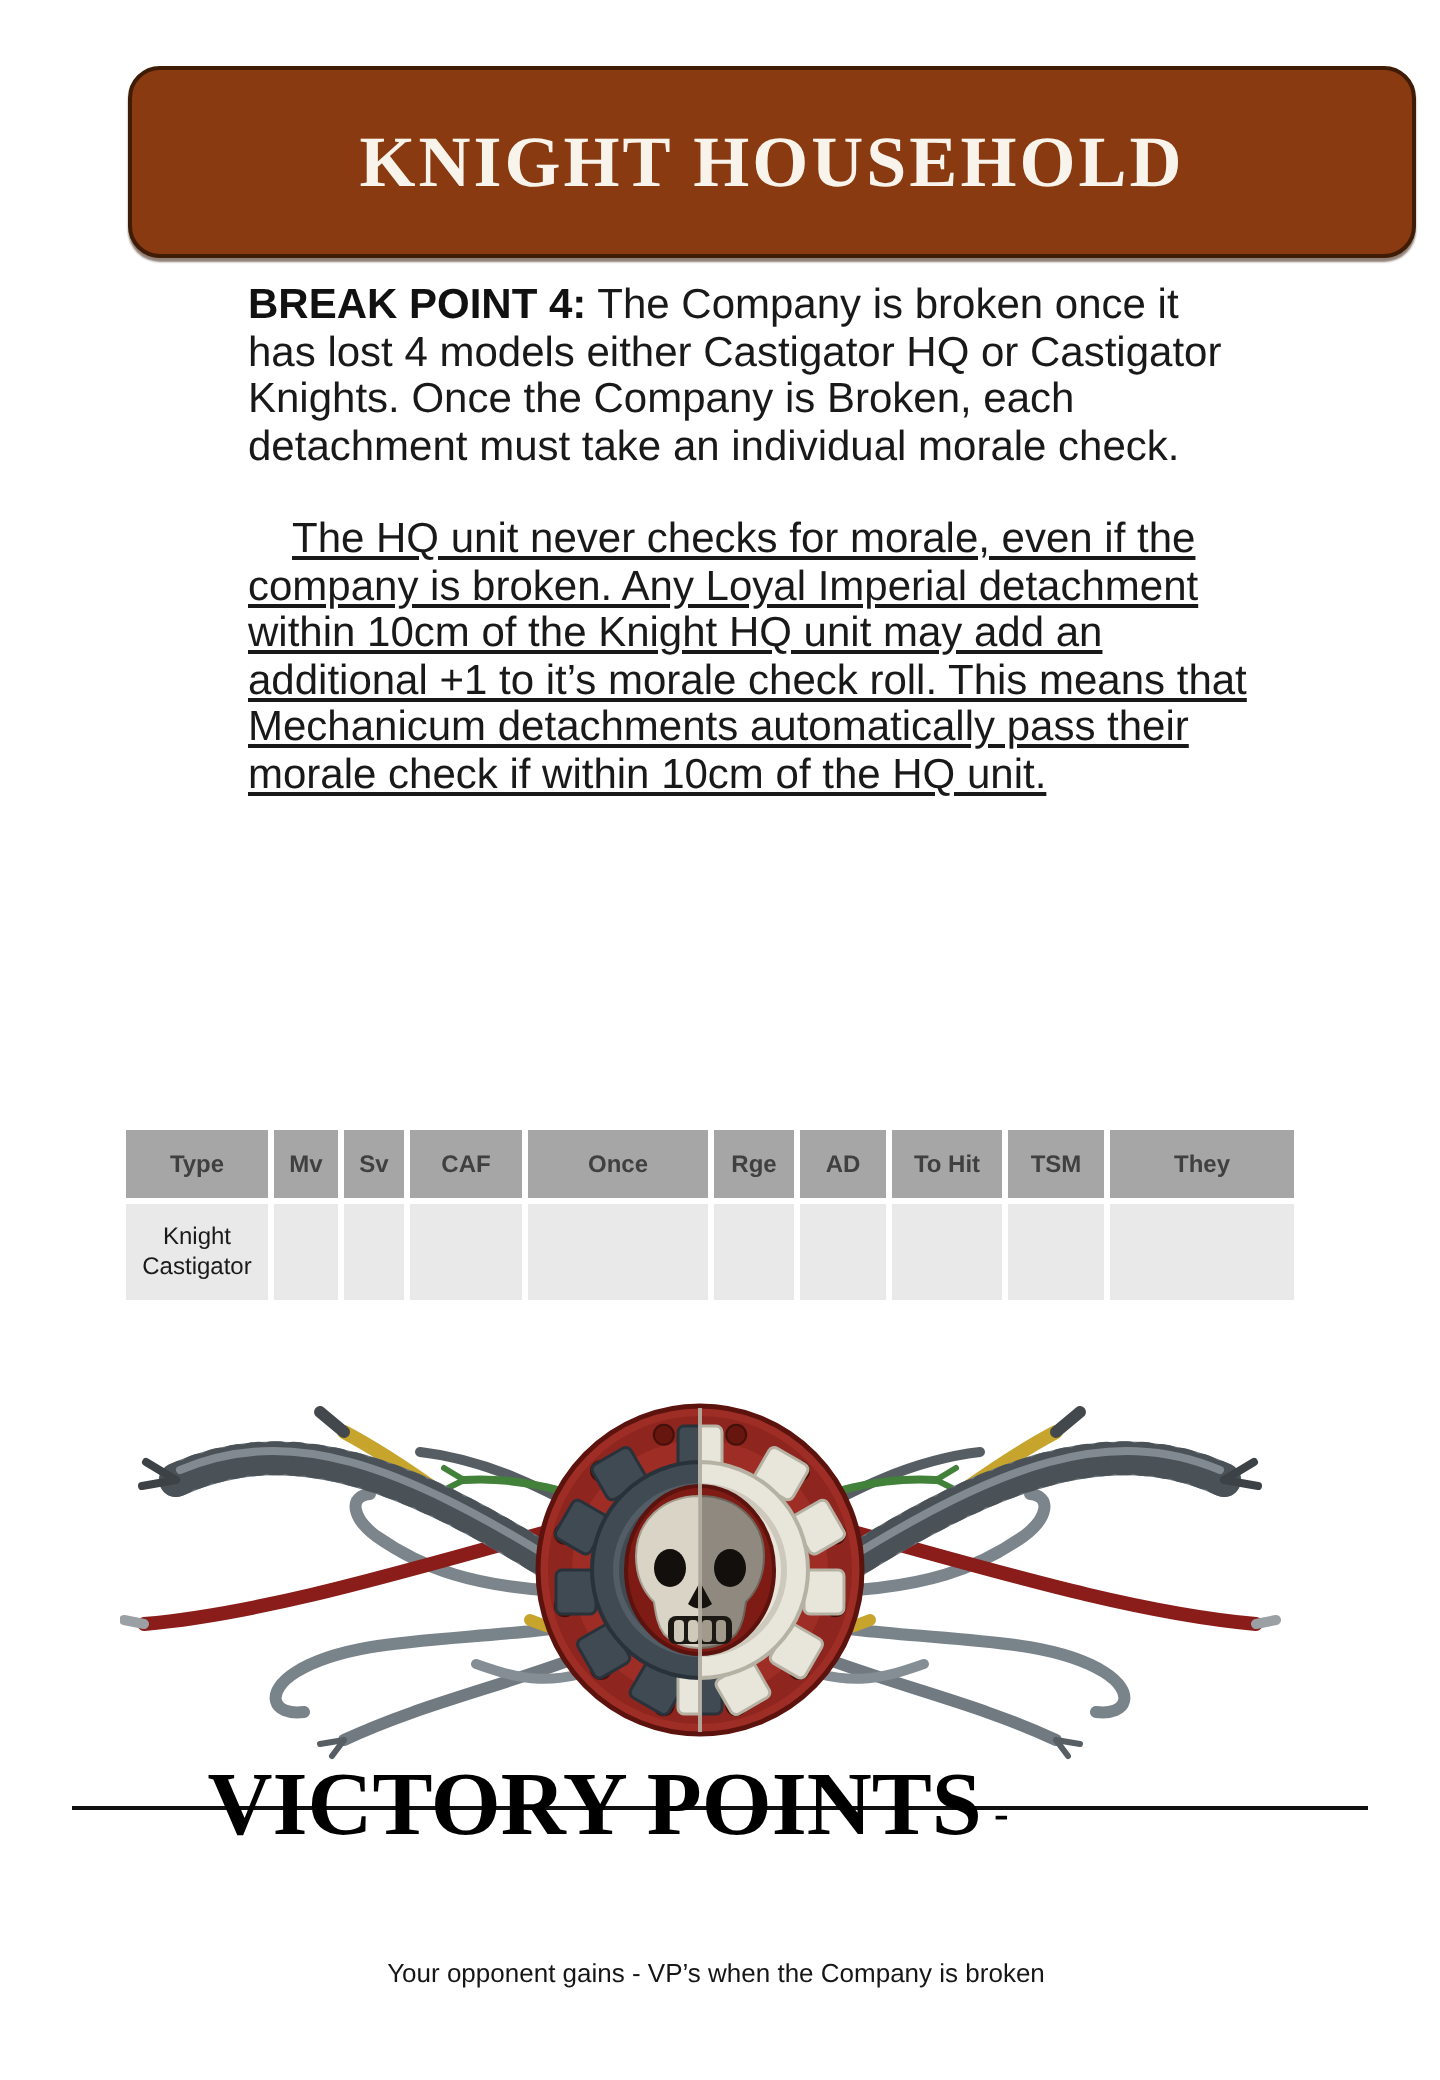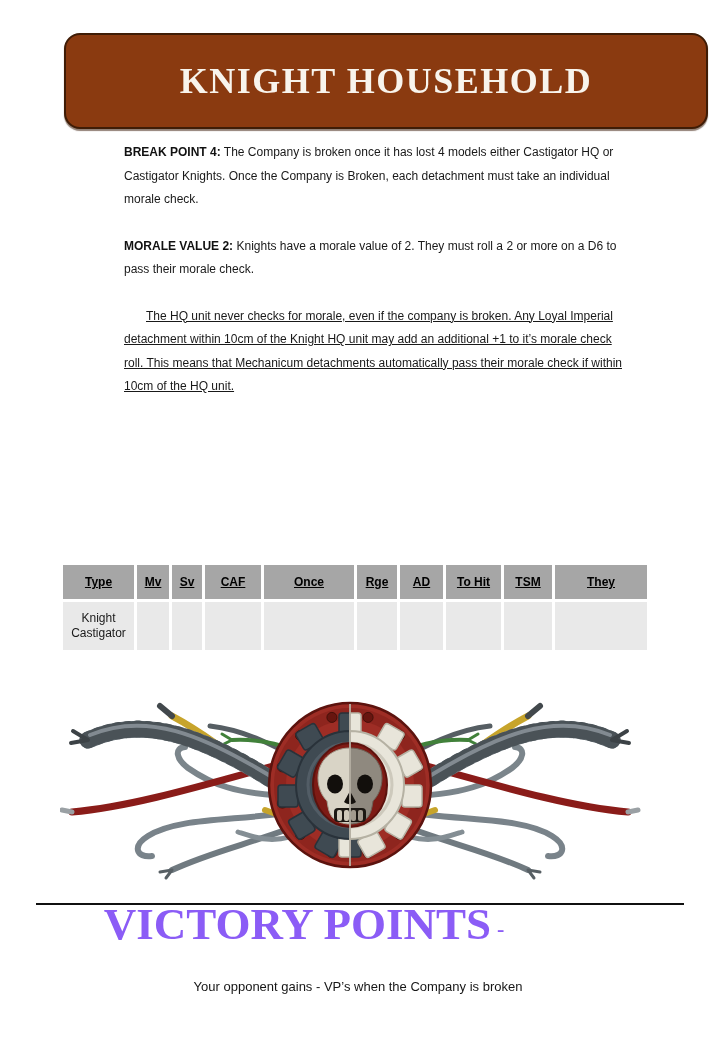--- a/index.html
+++ b/index.html
@@ -13,60 +13,59 @@
     background:#8a3a10;border:2px solid #3f1c06;border-radius:16px;
     box-shadow:0 2px 1px rgba(55,24,5,.55);
     display:flex;align-items:center;justify-content:center;margin-left:28px;
   }
   .banner-title{
     font-family:"Liberation Serif",serif;font-size:36px;font-weight:600;
     color:#f8f4ec;letter-spacing:1.5px;white-space:nowrap;
   }
   .bodytext{
     position:absolute;left:124px;top:141px;width:500px;
-    font-size:12px;line-height:23.5px;color:#191919;
+    font-size:21px;line-height:23.5px;color:#191919;
   }
   .bodytext p{margin:0 0 23px 0;}
   .bodytext p.indent{text-indent:22px;text-decoration:underline;}
   .bodytext strong{font-weight:bold;color:#111;}
   .rules-table{
     position:absolute;left:60px;top:562px;
     border-collapse:separate;border-spacing:3px;table-layout:fixed;
   }
   .rules-table th{
-    background:#a6a6a6;color:#000000;font-size:12px;font-weight:bold;
-    padding:10px 1px;text-decoration:underline;
+    background:#a6a6a6;color:#404040;font-size:12px;font-weight:bold;
+    padding:10px 1px;
   }
   .rules-table td{
     background:#e9e9e9;height:48px;font-size:12px;line-height:15px;
     text-align:center;vertical-align:middle;color:#1a1a1a;padding:0 0;
   }
   .emblem{position:absolute;left:60px;top:688px;width:600px;height:198px;}
   .rule-divider{position:absolute;left:36px;top:903px;width:648px;height:2px;background:#101010;}
   .vp-title{
-    position:absolute;left:0;top:898px;width:608px;text-align:center;
+    position:absolute;left:0;top:876px;width:608px;text-align:center;
     font-family:"Liberation Serif",serif;font-size:45px;font-weight:700;
-    color:#8b5cf6;letter-spacing:0;white-space:nowrap;
+    color:#000000;letter-spacing:0;white-space:nowrap;
   }
   .vp-dash{font-size:22px;font-weight:700;margin-left:6px;vertical-align:middle;}
   .vp-subtitle{
     position:absolute;left:0;top:979px;width:716px;text-align:center;
     font-size:13px;font-weight:500;color:#161616;
   }
 </style>
 </head>
 <body>
 
 <div class="banner">
   <span class="banner-title">KNIGHT HOUSEHOLD</span>
 </div>
 
 <div class="bodytext">
   <p><strong>BREAK POINT 4:</strong><span> The Company is broken once it has lost 4 models either Castigator HQ or Castigator Knights. Once the Company is Broken, each detachment must take an individual morale check.</span></p>
-  <p><strong>MORALE VALUE 2:</strong><span> Knights have a morale value of 2. They must roll a 2 or more on a D6 to pass their morale check.</span></p>
   <p class="indent"><span>The HQ unit never checks for morale, even if the company is broken. Any Loyal Imperial detachment within 10cm of the Knight HQ unit may add an additional +1 to it’s morale check roll.  This means that Mechanicum detachments automatically pass their morale check if within 10cm of the HQ unit.</span></p>
 </div>
 
 <table class="rules-table">
   <colgroup>
     <col style="width:71px">
       <col style="width:32px">
       <col style="width:30px">
       <col style="width:56px">
       <col style="width:90px">

